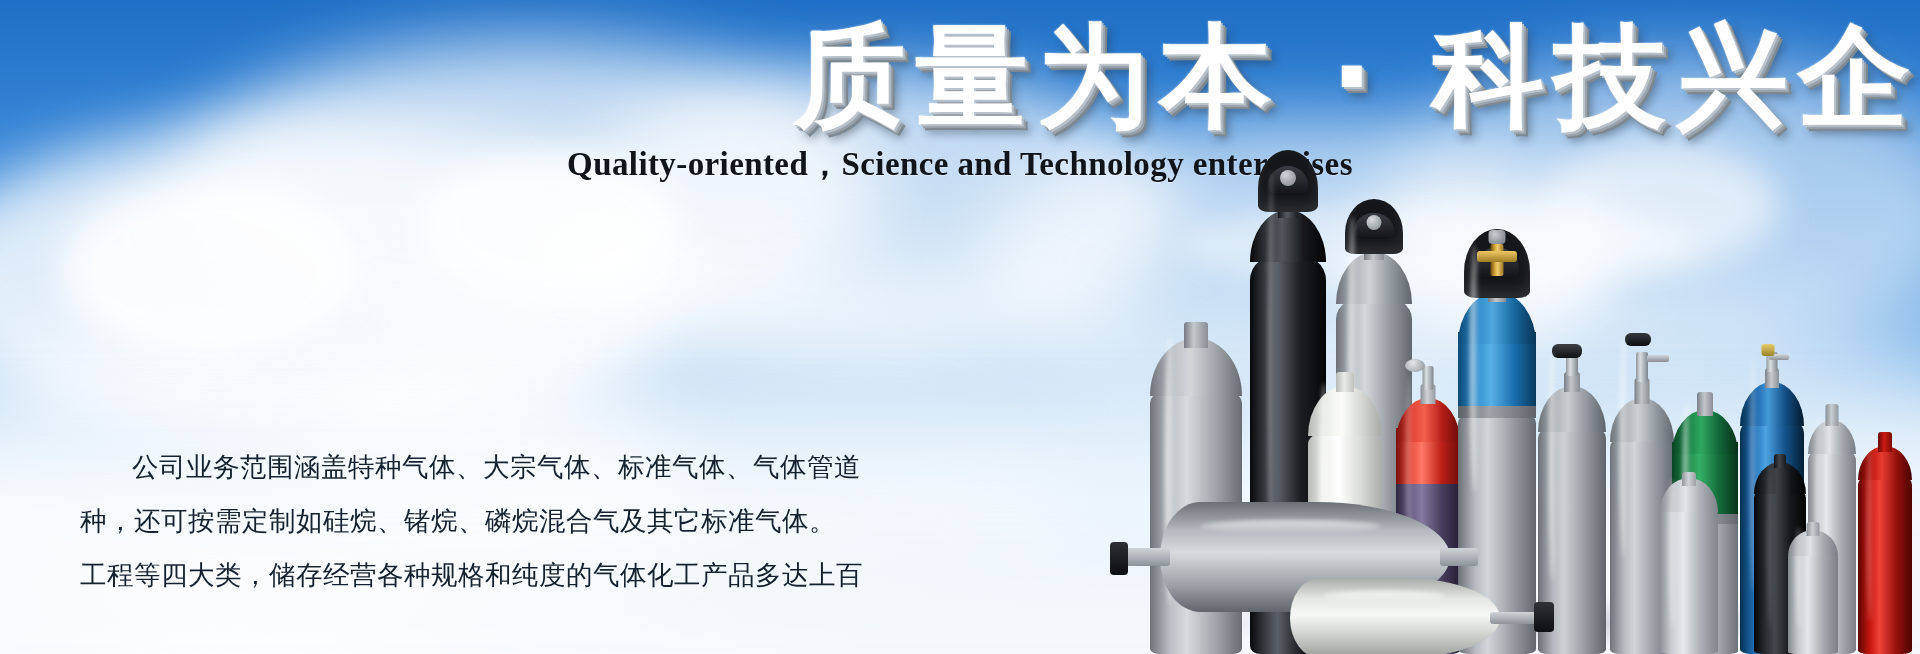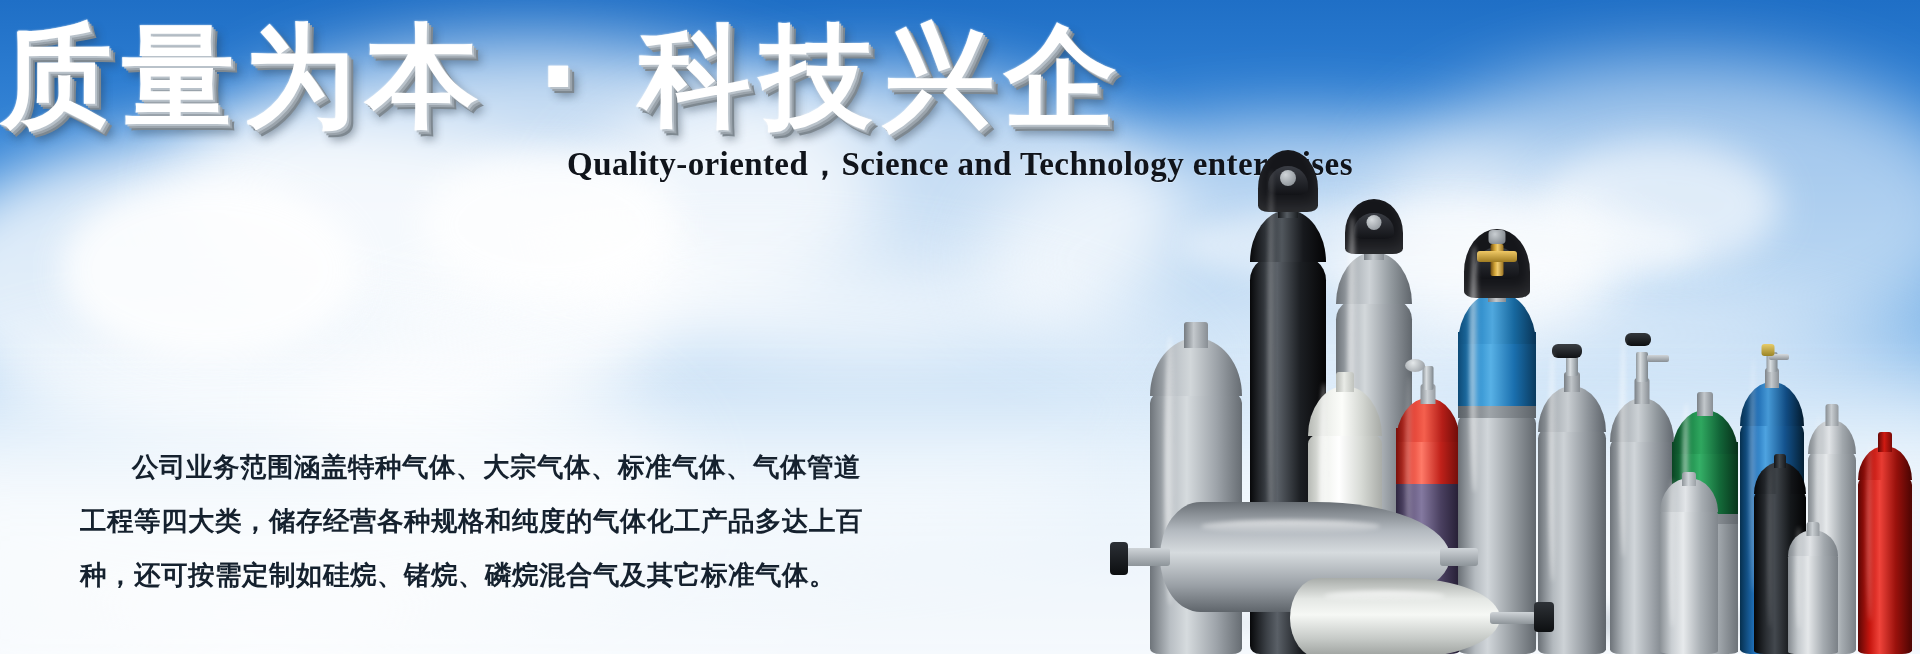--- a/index.html
+++ b/index.html
@@ -42,21 +42,21 @@
   .c-puff1{ left:60px;   top:180px;  width:300px; height:180px; opacity:.85; filter:blur(16px);}
   .c-puff2{ left:420px;  top:150px;  width:260px; height:150px; opacity:.75; filter:blur(16px);}
   .c-puff3{ left:1540px; top:140px;  width:240px; height:130px; opacity:.62; filter:blur(18px);}
   .c-puff4{ left:1330px; top:210px;  width:280px; height:120px; opacity:.55; filter:blur(20px);}
   .c-wispy{ left:1180px; top:200px;  width:520px; height:90px;  opacity:.45; filter:blur(14px);}
   .c-bottomhaze{ left:-100px; top:440px; width:2200px; height:300px; opacity:.65; border-radius:0; filter:blur(46px);}
 
   
   .headline-wrap{
     position:absolute; left:0; top:16px; width:1920px;
-    text-align:left;
+    text-align:right;
   }
   .headline{
     display:inline-block;
     font-family:"DejaVu Sans","Liberation Sans",sans-serif;
     font-weight:bold;
     font-size:112px;
     line-height:1.08;
     letter-spacing:10px;
     color:#ffffff;
     white-space:nowrap;
@@ -103,21 +103,21 @@
     position:absolute;
     left:80px; top:440px;
     width:790px;
     font-family:"DejaVu Sans","Liberation Sans",sans-serif;
     font-size:26.5px;
     line-height:54px;
     color:#15212e;
     letter-spacing:.5px;
     white-space:nowrap;
   }
-  .bodytext .ln{ display:block;font-weight:bold; }
+  .bodytext .ln{ display:block; }
   .bodytext .ln.indent{ padding-left:52px; }
 
   
   .cylgroup{ position:absolute; left:1140px; top:150px; width:780px; height:504px; }
   .cyl{ position:absolute; bottom:0; }
 
   .body3d{
     position:absolute; left:0; bottom:0; width:100%;
     border-radius:46% 46% 10px 10px / 7% 7% 2% 2%;
   }
@@ -202,22 +202,22 @@
 
   <div class="headline-wrap">
     <div class="headline">质量为本 · 科技兴企</div>
   </div>
 
   <div class="subhead">Quality-oriented，Science and Technology enterprises</div>
 
 
   <div class="bodytext">
     <span class="ln indent">公司业务范围涵盖特种气体、大宗气体、标准气体、气体管道</span>
+    <span class="ln">种，还可按需定制如硅烷、锗烷、磷烷混合气及其它标准气体。</span>
     <span class="ln">工程等四大类，储存经营各种规格和纯度的气体化工产品多达上百</span>
-    <span class="ln">种，还可按需定制如硅烷、锗烷、磷烷混合气及其它标准气体。</span>
   </div>
 
   <div class="shadowfloor"></div>
 
   <div class="cylgroup">
 
     <div class="cyl" style="left:10px; width:92px; height:332px;">
       <div class="body3d" style="height:270px;background:linear-gradient(90deg,#6e747a,#b9bfc4 22%,#d6dbde 40%,#9ea4aa 72%,#676d73);"></div>
       <div class="shoulder" style="bottom:258px;height:58px;background:linear-gradient(90deg,#6e747a,#bcc2c7 26%,#d2d7da 44%,#9aa0a6 74%,#666c72);"></div>
       <div class="neck" style="bottom:306px;width:24px;height:26px;background:linear-gradient(90deg,#757b81,#c3c8cc 40%,#888e94);"></div>

